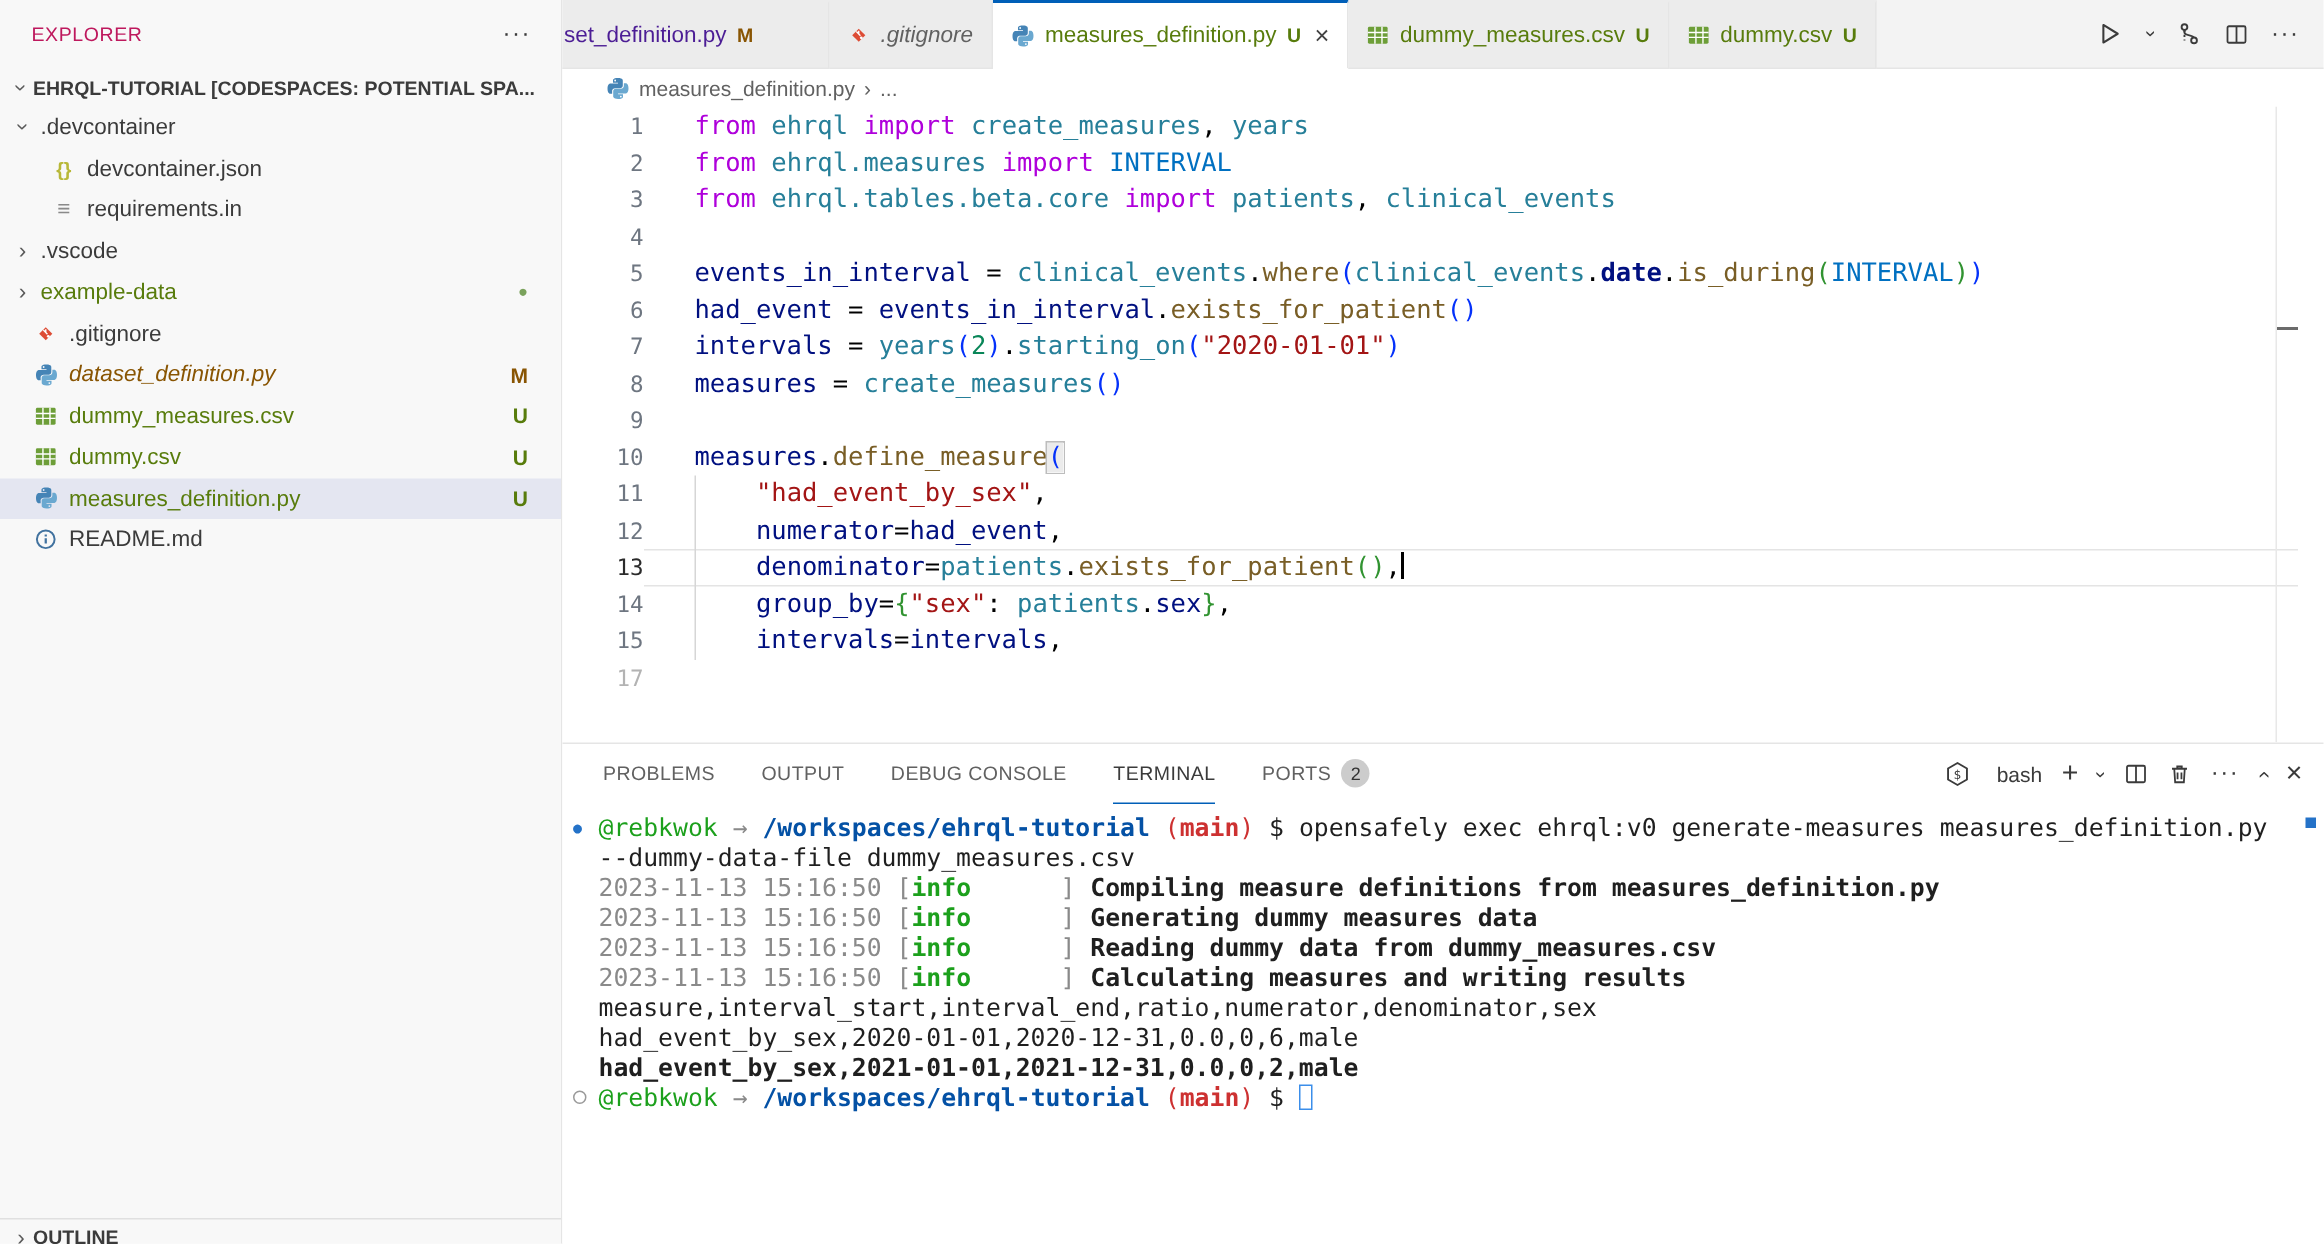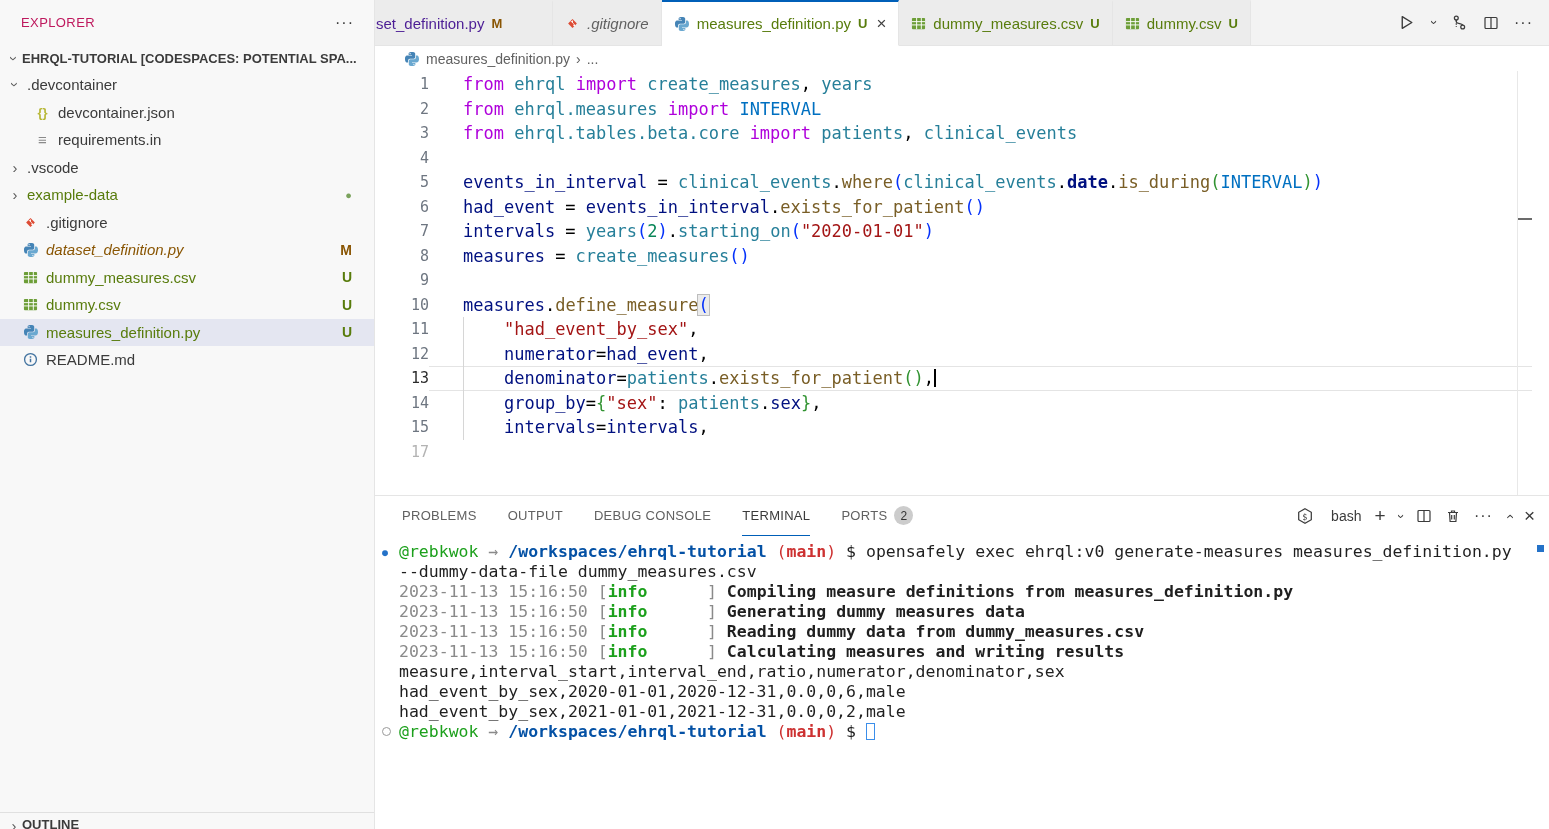--- a/index.html
+++ b/index.html
@@ -423,16 +423,16 @@
   <div id="terminal" class="mono">
     <div id="term-ov"></div>
   <div class="tl"><span class="deco filled">●</span><span style="color: rgb(28, 160, 28);">@rebkwok</span><span style="color: rgb(31, 31, 31);"> </span><span style="color: rgb(138, 138, 138);">→</span><span style="color: rgb(31, 31, 31);"> </span><span style="color: rgb(4, 81, 165); font-weight: bold;">/workspaces/ehrql-tutorial</span><span style="color: rgb(31, 31, 31);"> </span><span style="color: rgb(205, 49, 49);">(</span><span style="color: rgb(205, 49, 49); font-weight: bold;">main</span><span style="color: rgb(205, 49, 49);">)</span><span style="color: rgb(31, 31, 31);"> $ opensafely exec ehrql:v0 generate-measures measures_definition.py</span></div>
       <div class="tl"><span style="color: rgb(31, 31, 31);">--dummy-data-file dummy_measures.csv</span></div>
       <div class="tl"><span style="color: rgb(138, 138, 138);">2023-11-13 15:16:50 </span><span style="color: rgb(138, 138, 138);">[</span><span style="color: rgb(28, 160, 28); font-weight: bold;">info</span><span style="color: rgb(31, 31, 31);">      </span><span style="color: rgb(138, 138, 138);">] </span><span style="color: rgb(31, 31, 31); font-weight: bold;">Compiling measure definitions from measures_definition.py</span></div>
       <div class="tl"><span style="color: rgb(138, 138, 138);">2023-11-13 15:16:50 </span><span style="color: rgb(138, 138, 138);">[</span><span style="color: rgb(28, 160, 28); font-weight: bold;">info</span><span style="color: rgb(31, 31, 31);">      </span><span style="color: rgb(138, 138, 138);">] </span><span style="color: rgb(31, 31, 31); font-weight: bold;">Generating dummy measures data</span></div>
       <div class="tl"><span style="color: rgb(138, 138, 138);">2023-11-13 15:16:50 </span><span style="color: rgb(138, 138, 138);">[</span><span style="color: rgb(28, 160, 28); font-weight: bold;">info</span><span style="color: rgb(31, 31, 31);">      </span><span style="color: rgb(138, 138, 138);">] </span><span style="color: rgb(31, 31, 31); font-weight: bold;">Reading dummy data from dummy_measures.csv</span></div>
       <div class="tl"><span style="color: rgb(138, 138, 138);">2023-11-13 15:16:50 </span><span style="color: rgb(138, 138, 138);">[</span><span style="color: rgb(28, 160, 28); font-weight: bold;">info</span><span style="color: rgb(31, 31, 31);">      </span><span style="color: rgb(138, 138, 138);">] </span><span style="color: rgb(31, 31, 31); font-weight: bold;">Calculating measures and writing results</span></div>
       <div class="tl"><span style="color: rgb(31, 31, 31);">measure,interval_start,interval_end,ratio,numerator,denominator,sex</span></div>
       <div class="tl"><span style="color: rgb(31, 31, 31);">had_event_by_sex,2020-01-01,2020-12-31,0.0,0,6,male</span></div>
-      <div class="tl"><span style="color: rgb(31, 31, 31);">had_event_by_sex,2021-01-01,2021-12-31,0.0,0,2,male</span></div>
+      <div class="tl"><span style="color: rgb(31, 31, 31); font-weight: bold;">had_event_by_sex,2021-01-01,2021-12-31,0.0,0,2,male</span></div>
       <div class="tl"><span class="deco open"></span><span style="color: rgb(28, 160, 28);">@rebkwok</span><span style="color: rgb(31, 31, 31);"> </span><span style="color: rgb(138, 138, 138);">→</span><span style="color: rgb(31, 31, 31);"> </span><span style="color: rgb(4, 81, 165); font-weight: bold;">/workspaces/ehrql-tutorial</span><span style="color: rgb(31, 31, 31);"> </span><span style="color: rgb(205, 49, 49);">(</span><span style="color: rgb(205, 49, 49); font-weight: bold;">main</span><span style="color: rgb(205, 49, 49);">)</span><span style="color: rgb(31, 31, 31);"> $ </span><span class="tcursor"></span></div>
     </div>
 </div>
 
 </body></html>

